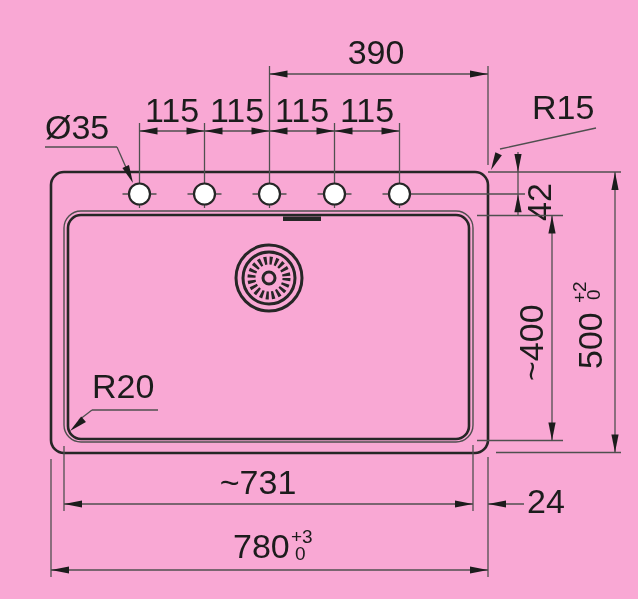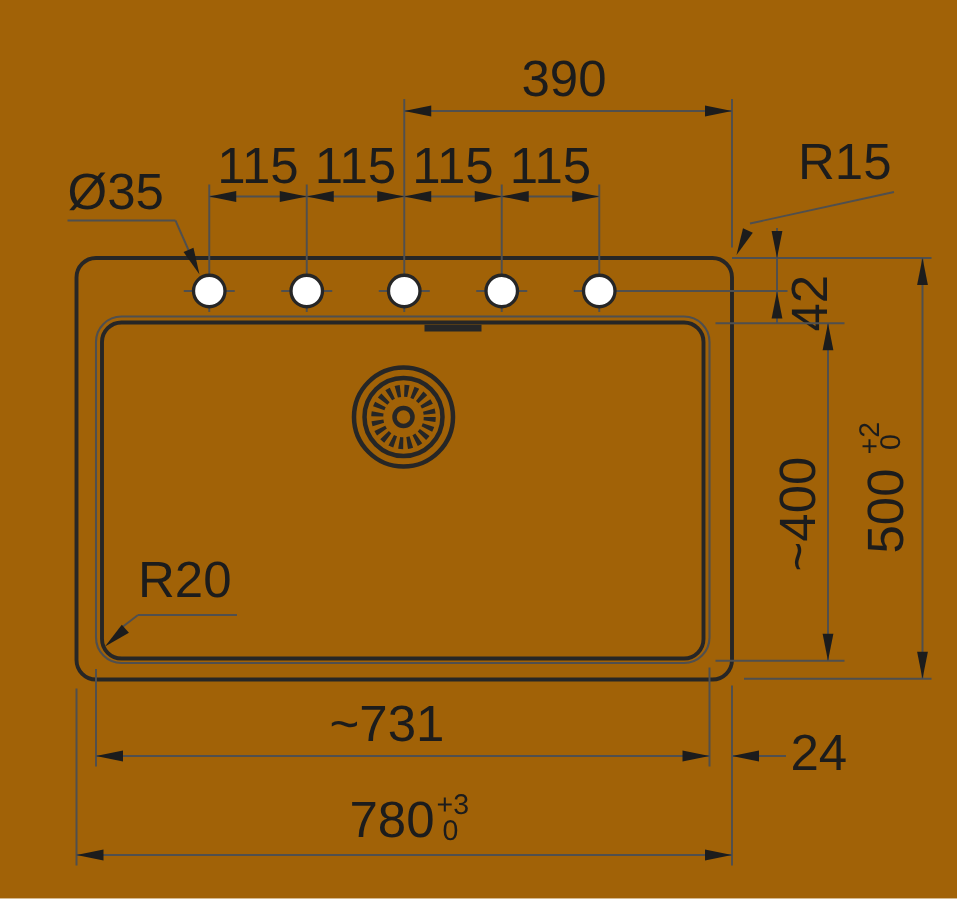--- a/index.html
+++ b/index.html
@@ -1,16 +1,16 @@
 <!DOCTYPE html>
 <html><head>
 <meta charset="utf-8">
 <style>
   html,body{margin:0;padding:0;background:#ffffff;}
-  .stage{position:relative;width:638px;height:599px;background:#a16207;overflow:hidden;}
+  .stage{position:relative;width:638px;height:599px;background:#f9a8d4;overflow:hidden;}
   svg{display:block;}
   .dim-text{font-family:"Liberation Sans","DejaVu Sans",sans-serif;font-size:34px;fill:#1c1c1c;}
   .tol{font-size:19px;}
 </style>
 </head>
 <body>
 
 <div class="stage">
 <svg width="638" height="599" viewBox="0 0 638 599">
 

